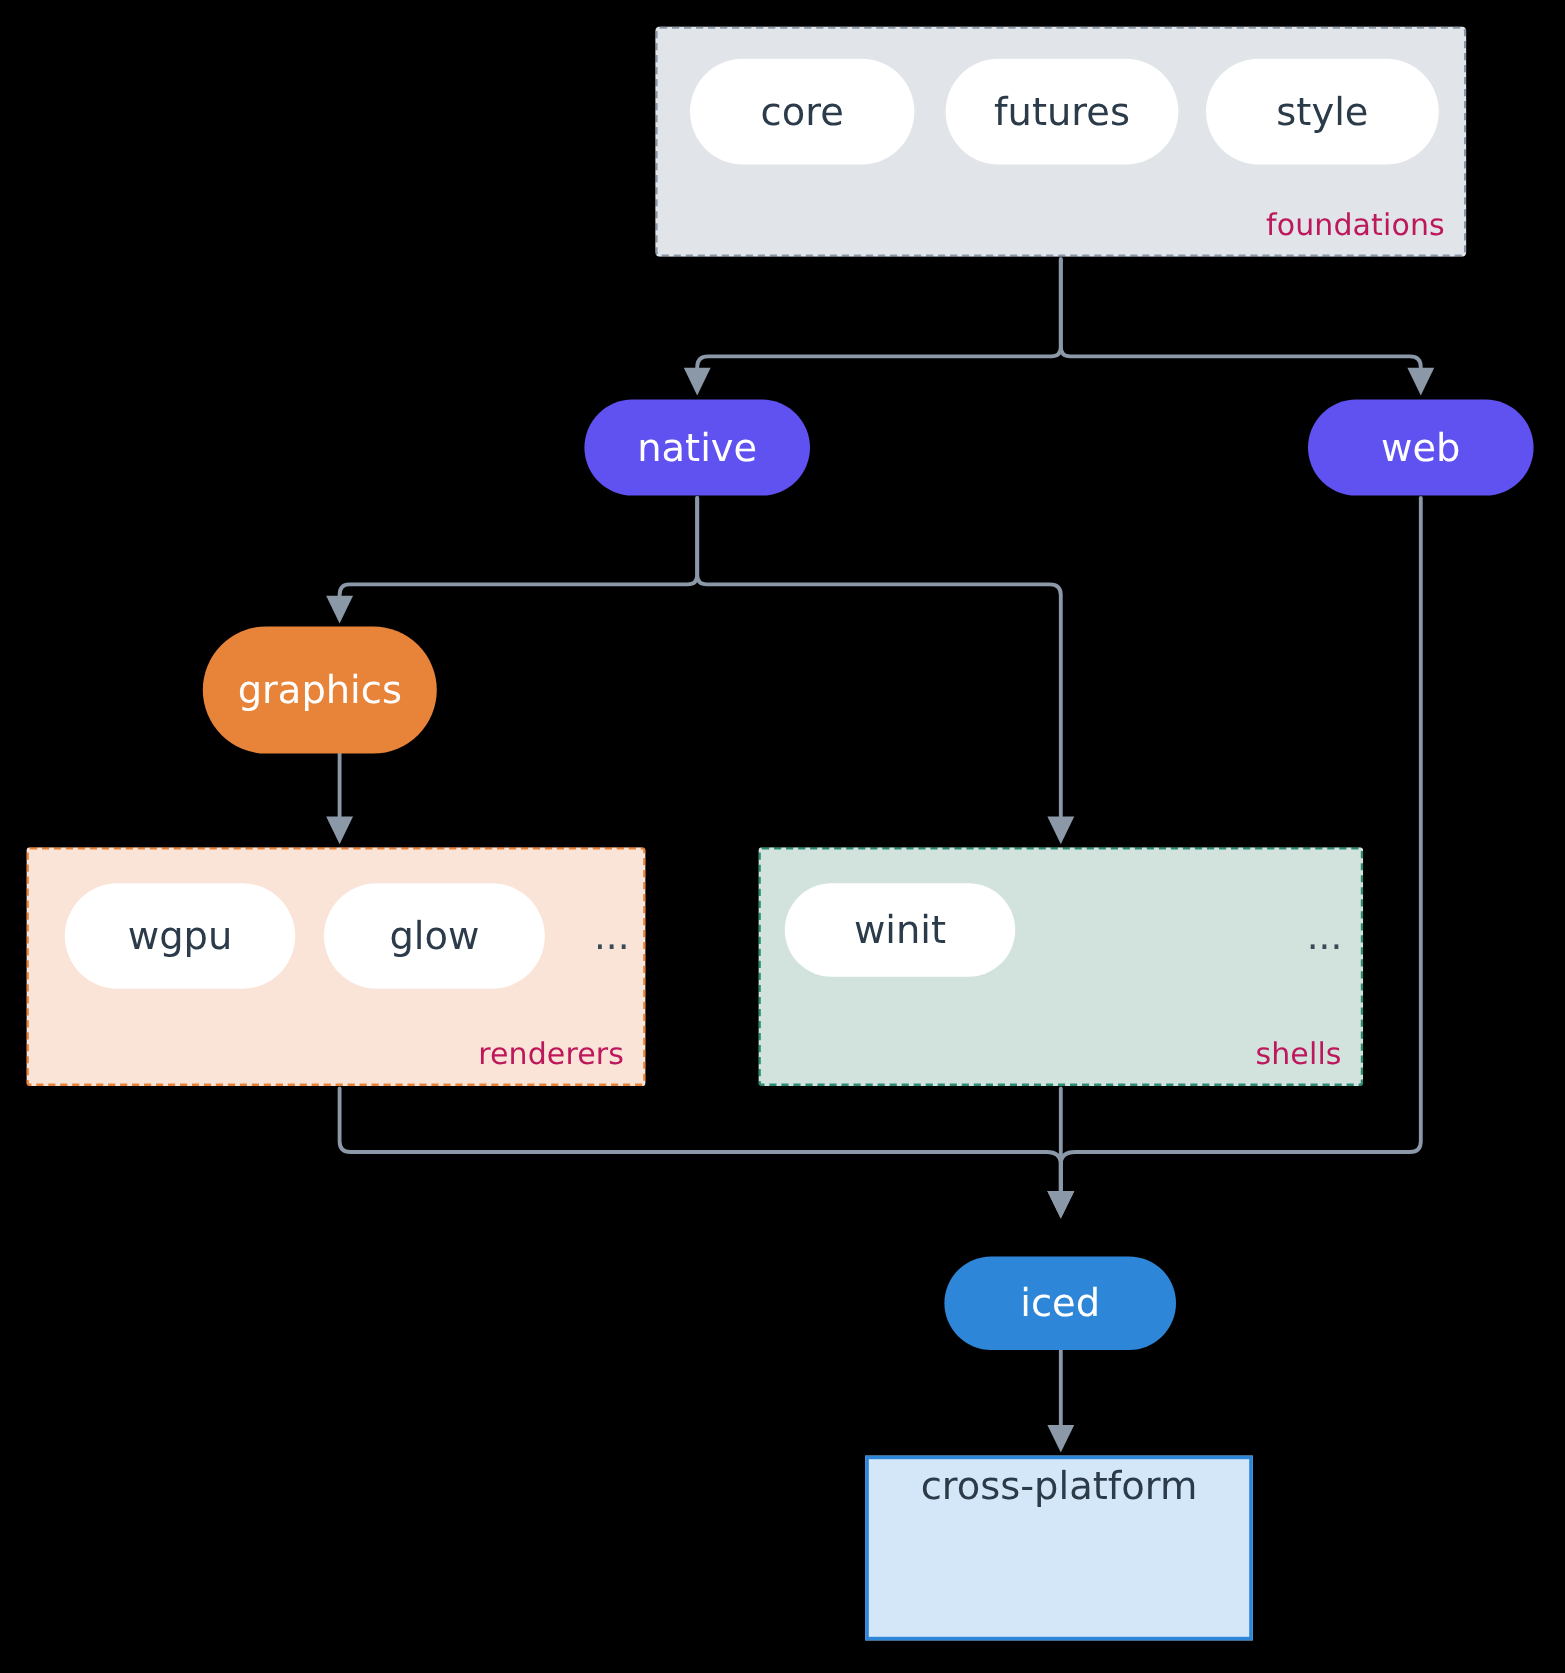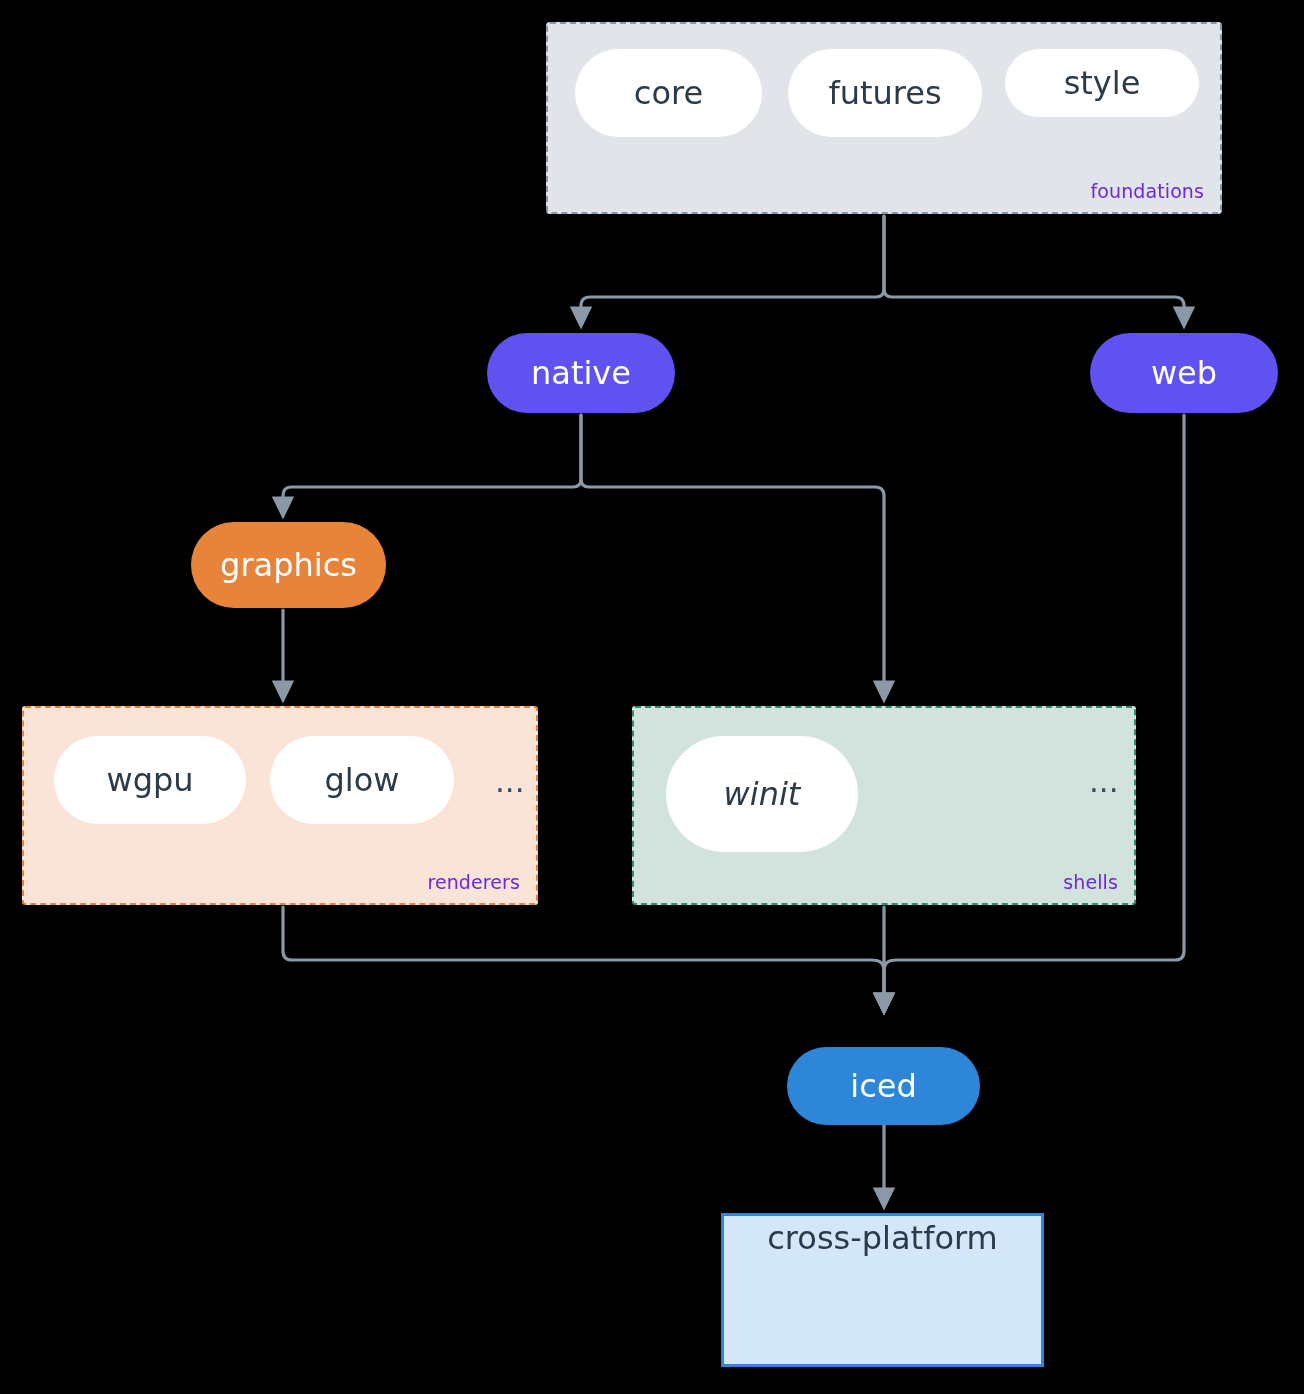--- a/index.html
+++ b/index.html
@@ -3,52 +3,52 @@
 <meta charset="utf-8">
 <style>
   html,body{margin:0;padding:0;background:#000;}
   body{width:1304px;height:1394px;overflow:hidden;
        font-family:"DejaVu Sans","Liberation Sans",sans-serif;}
   #stage{position:relative;width:1304px;height:1394px;background:#000;}
 
   svg.edges{position:absolute;inset:0;width:1304px;height:1394px;pointer-events:none;}
 
   .grp{position:absolute;box-sizing:border-box;}
-  .grp-label{position:absolute;right:16px;bottom:10px;font-size:19px;color:#6d28d9;
+  .grp-label{position:absolute;right:16px;bottom:10px;font-size:25px;color:#be185d;
              letter-spacing:.1px;white-space:nowrap;}
   .ellipsis{position:absolute;font-size:31px;color:#3b4a57;line-height:1;white-space:nowrap;}
 
   .pill{position:absolute;box-sizing:border-box;display:flex;align-items:center;
         justify-content:center;border-radius:999px;white-space:nowrap;}
   .pill-white{background:#fff;color:#2b3b4a;font-size:32px;}
   .node{position:absolute;box-sizing:border-box;display:flex;align-items:center;
         justify-content:center;border-radius:999px;color:#fff;font-size:32px;white-space:nowrap;}
 
   #grp-foundations{left:546px;top:22px;width:676px;height:192px;background:#e1e4e8;
                    border:2px dashed #8a98a8;border-radius:4px;}
   #grp-renderers{left:22px;top:706px;width:516px;height:199px;background:#fae3d7;
                  border:2px dashed #e8833a;border-radius:3px;}
   #grp-shells{left:632px;top:706px;width:504px;height:199px;background:#d2e3de;
               border:2px dashed #2e8b74;border-radius:3px;}
 
   #pill-core{left:27px;top:25px;width:187px;height:88px;}
   #pill-futures{left:240px;top:25px;width:194px;height:88px;}
-  #pill-style{left:457px;top:25px;width:194px;height:68px;}
+  #pill-style{left:457px;top:25px;width:194px;height:88px;}
 
   #pill-wgpu{left:30px;top:28px;width:192px;height:88px;}
   #pill-glow{left:246px;top:28px;width:184px;height:88px;}
   #ell-renderers{left:471px;top:58px;}
 
-  #pill-winit{left:32px;top:28px;width:192px;height:116px;font-style:italic;}
+  #pill-winit{left:20px;top:28px;width:192px;height:78px;}
   #pill-glutin{left:240px;top:28px;width:186px;height:88px;}
   #ell-shells{left:455px;top:58px;}
 
   #node-native{left:487px;top:333px;width:188px;height:80px;background:#5f52f0;}
   #node-web{left:1090px;top:333px;width:188px;height:80px;background:#5f52f0;}
-  #node-graphics{left:191px;top:522px;width:195px;height:86px;background:#e8833a;}
+  #node-graphics{left:169px;top:522px;width:195px;height:106px;background:#e8833a;}
   #node-iced{left:787px;top:1018px;width:193px;height:78px;background:#2e86d8;margin-top:29px;}
 
   #box-app{position:absolute;left:721px;top:1213px;width:323px;height:154px;
            box-sizing:border-box;background:#d4e7f9;border:3px solid #2e86d8;
            display:flex;flex-direction:column;align-items:center;
            color:#2b3b4a;font-size:32px;line-height:1.42;text-align:center;}
 </style>
 </head>
 <body>
 

